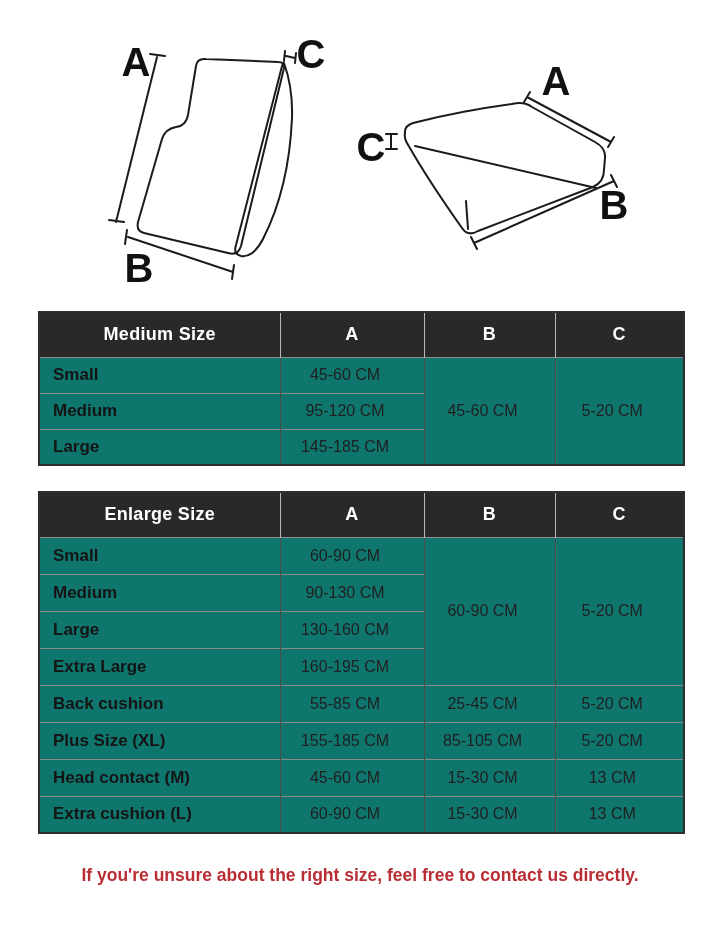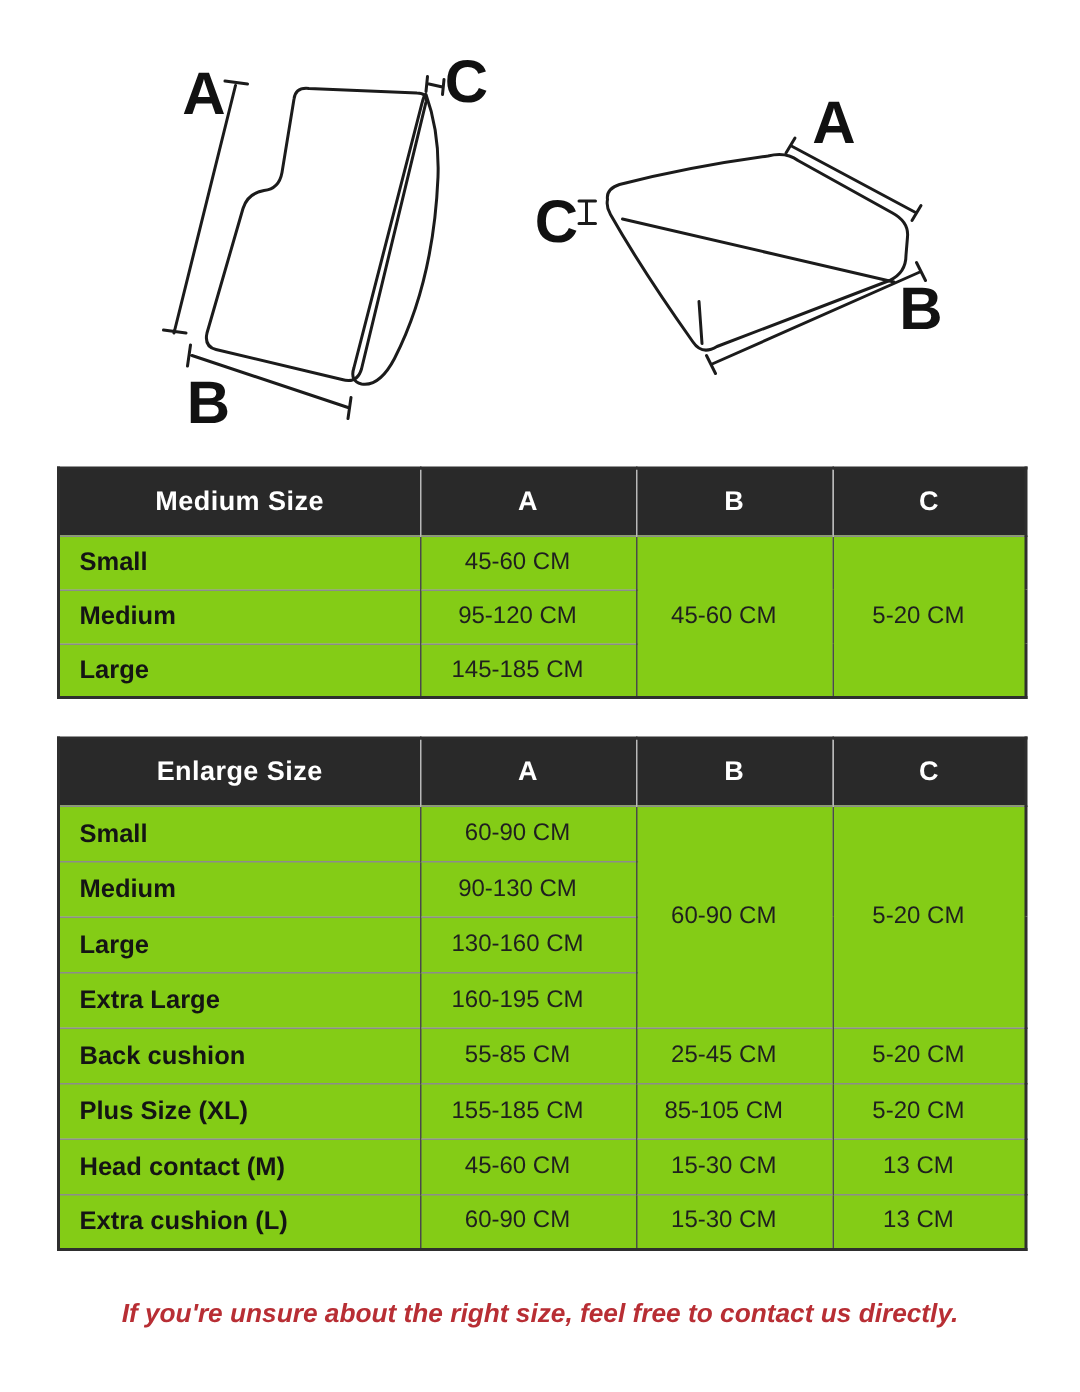--- a/index.html
+++ b/index.html
@@ -19,31 +19,31 @@
   }
   #normal-table  { top:311px; }
   #enlarge-table { top:491px;padding-left:20px; }
   .size-tbl th {
     background:#292929; color:#ffffff; font-weight:bold; font-size:18px;
     text-align:center; height:45px; border-left:1px solid #b8b8b8; letter-spacing:0.3px;
   }
   .size-tbl th:first-child { border-left:none; }
   .size-tbl td {
     border-left:1px solid #4a4a4a; border-top:1px solid #8c8c8c;
-    background:#84cc16; vertical-align:middle;
+    background:#0f766e; vertical-align:middle;
   }
   .size-tbl td:first-child { border-left:none; }
   #normal-table td  { height:36px; }
   #enlarge-table td { height:37px; }
   .name-cell { text-align:left; padding-left:13px; font-weight:bold; font-size:17px; color:#141414; }
   .val-cell  { text-align:center; padding-right:14px; font-size:16px; color:#1f1f1f; }
 
   .note {
     position:absolute; top:865px; left:0; width:720px; text-align:center;
-    font-weight:bold; font-size:17.5px; color:#b82e34;font-style:italic;
+    font-weight:bold; font-size:17.5px; color:#b82e34;
   }
 </style>
 </head>
 <body>
 
 <div class="page">
 
   <svg class="diagram-svg" width="720" height="300" viewBox="0 0 720 300">
 
     <g>

